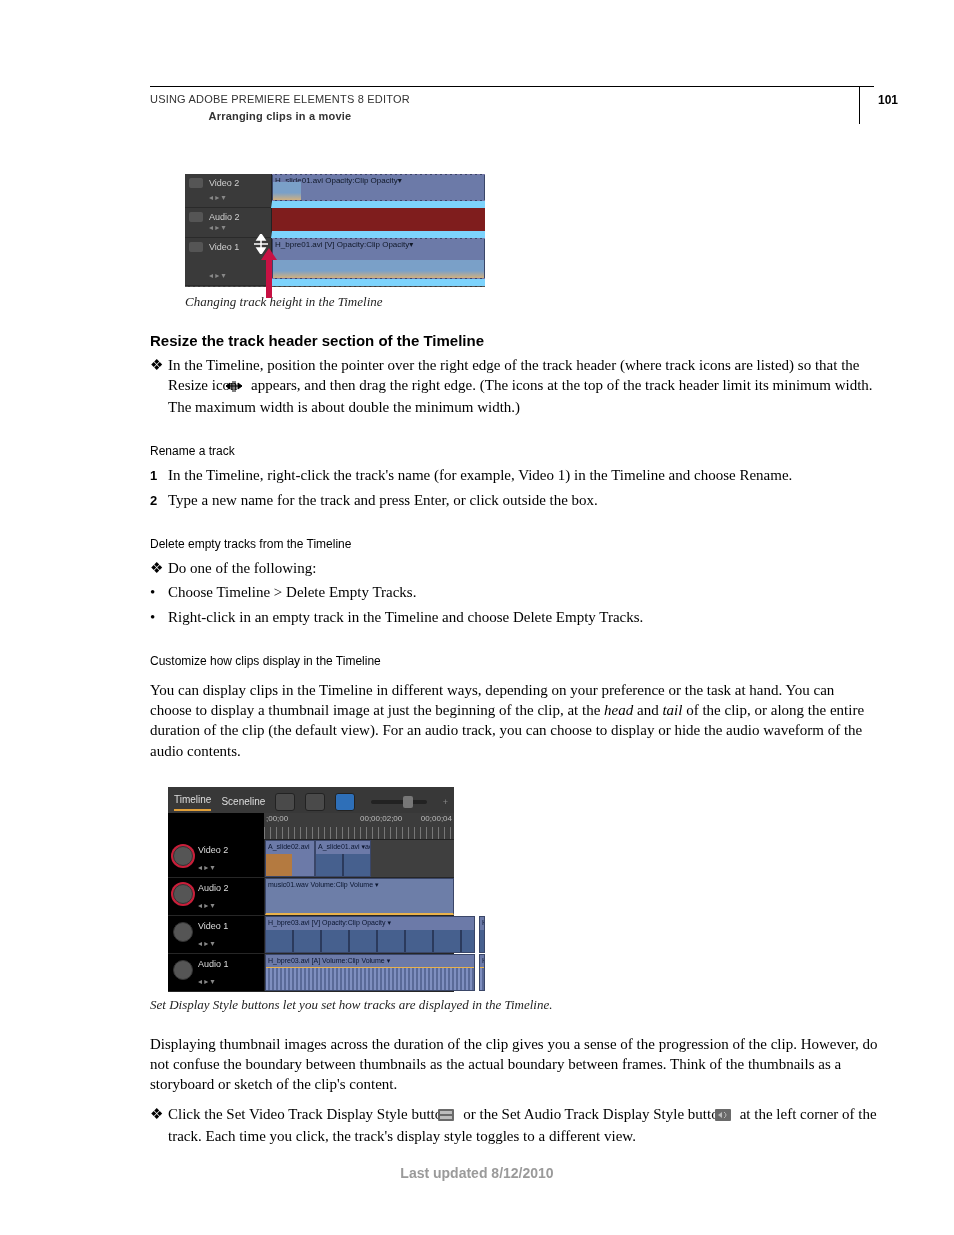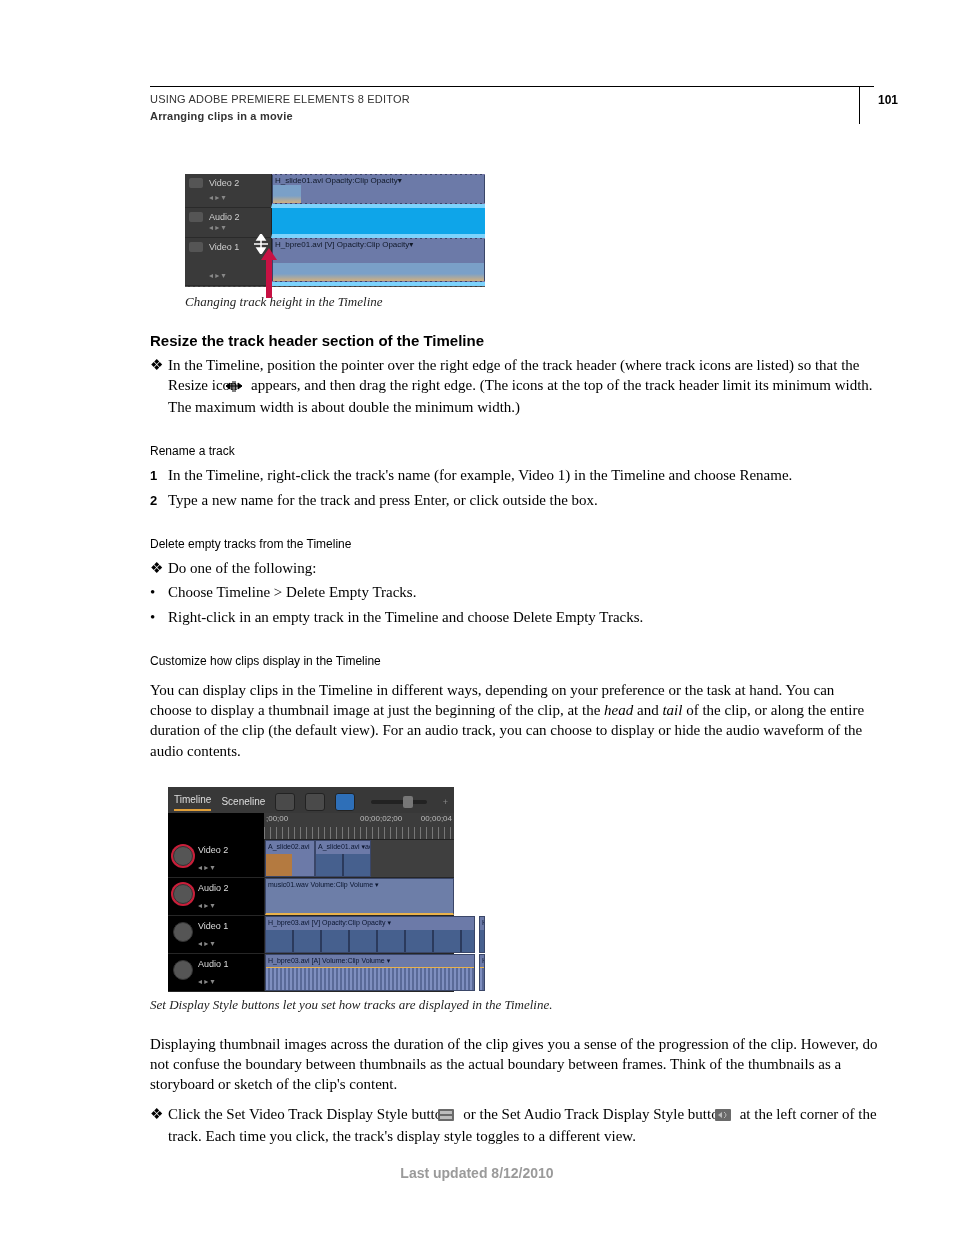--- a/index.html
+++ b/index.html
@@ -32,20 +32,21 @@
   }
   .hdr-left {
     font-family: "Myriad Pro", Arial, sans-serif;
     font-size: 11px;
     color: #333;
     letter-spacing: 0.2px;
   }
   .hdr-left .line2 {
     font-weight: 700;
     margin-top: 2px;
+    text-align: center;
   }
   .pageno-cell {
     border-left: 1px solid #000;
     padding: 6px 0 16px 18px;
     margin-top: -6px;
     margin-right: -20px;
   }
   .pageno {
     font-family: "Myriad Pro", Arial, sans-serif;
     font-size: 12px;
@@ -119,23 +120,23 @@
     padding: 3px 6px 14px 24px;
     box-sizing: border-box;
     position: relative;
     border-bottom: 1px solid #2a2a2a;
   }
   .tr-hdr .icos { position: absolute; bottom: 3px; left: 24px; color: #888; font-size: 8px; }
   .tr-hdr .ticon { position: absolute; left: 4px; top: 4px; width: 14px; height: 10px; background: #555; border-radius: 2px; }
   .tr-body {
     flex: 1;
     border-left: 1px solid #222;
-    border-bottom: 4px solid #7dd3fc;
+    border-bottom: 7px solid #7dd3fc;
     position: relative;
-    background: #0ea5e9;
+    background: #7f1d1d;
   }
   .clip {
     position: absolute; top: 0; bottom: 0;
     background: #6c7aa8;
     border: 1px solid #3a4668;
     white-space: nowrap; overflow: hidden;
     font-size: 8px; color: #101828; padding: 1px 2px;
     box-sizing: border-box;
   }
   .clip .thumb { position: absolute; left: 0; bottom: 0; right: 0; height: 18px;

